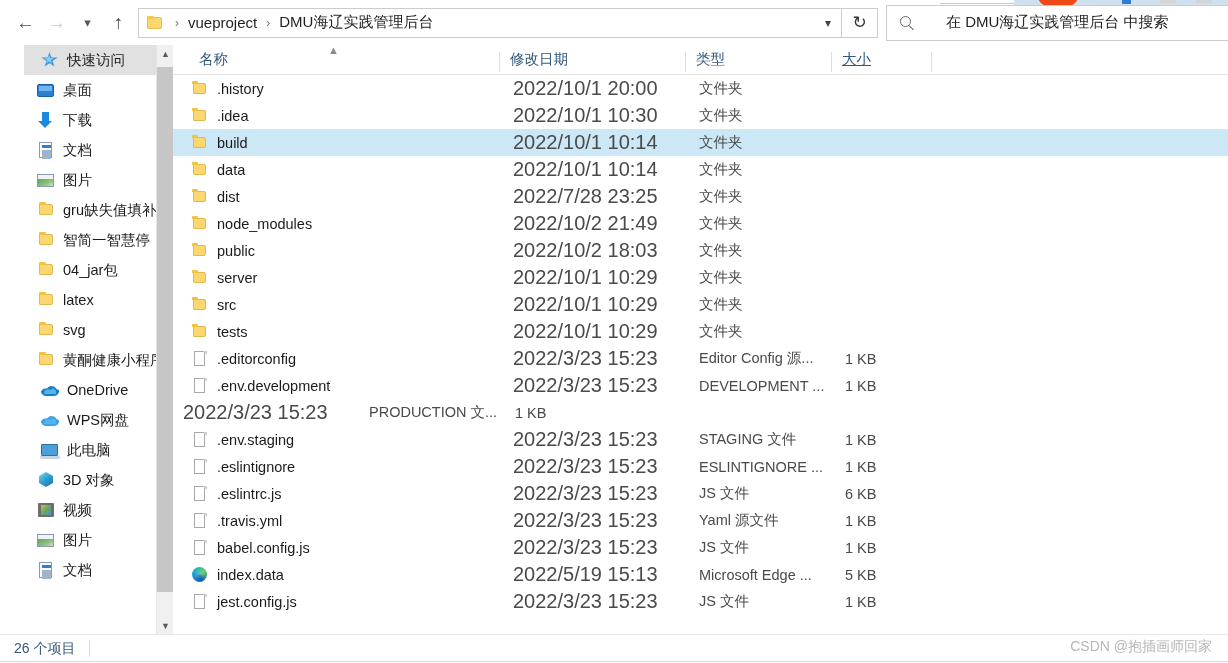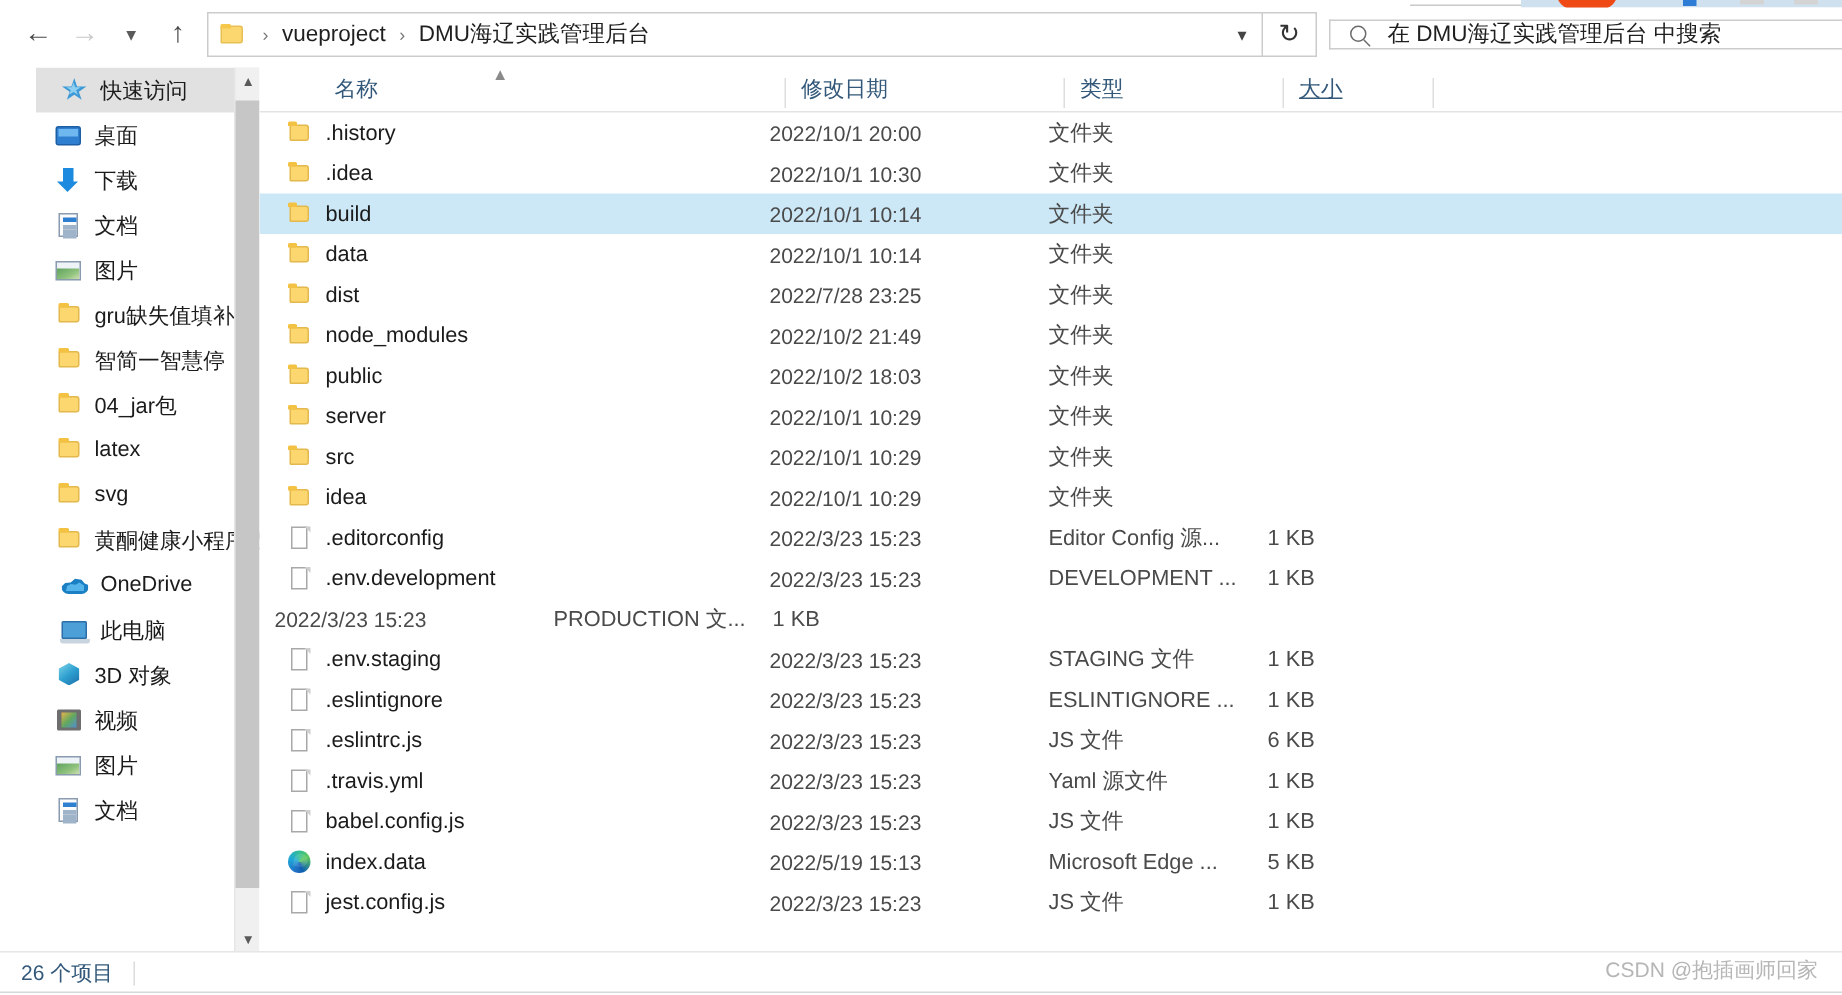--- a/index.html
+++ b/index.html
@@ -45,23 +45,23 @@
   .crumb { font-size:15px; color:#1f1f1f; white-space:nowrap; padding:0 2px; cursor:default; }
   .crumbsep { font-size:12px; color:#767676; padding:0 7px; user-select:none; }
   .pathbox .dropcaret { position:absolute; right:10px; top:50%; transform:translateY(-50%); font-size:12px; color:#444; }
 
   .refreshbtn {
     width:36px; height:30px; border:1px solid #cccccc; border-left:none;
     display:flex; align-items:center; justify-content:center; background:#fff;
     font-size:17px; color:#333;
   }
   .searchbox {
-    margin-left:8px; height:20px; width:auto; flex:1 1 auto; margin-right:0;
+    margin-left:8px; height:36px; width:auto; flex:1 1 auto; margin-right:0;
     border:1px solid #cccccc; border-right:none; background:#fff;
-    display:flex; align-items:flex-end; padding-left:12px; overflow:hidden;
+    display:flex; align-items:center; padding-left:12px; overflow:hidden;gap:21px;
   }
   .searchbox .mag { width:16px; height:16px; position:relative; margin-right:10px; flex:0 0 auto; }
   .searchbox .mag .ring { position:absolute; left:1px; top:1px; width:11px; height:11px; border:1.4px solid #6a6a6a; border-radius:50%; }
   .searchbox .mag .hdl { position:absolute; left:10px; top:10px; width:6px; height:1.4px; background:#6a6a6a; transform:rotate(45deg); transform-origin:left center; }
   .searchbox .sq { font-size:15px; color:#1f1f1f; white-space:nowrap; }
 
   
   .bodyarea { position:absolute; left:0; top:45px; width:1228px; height:589px; display:flex; }
 
   
@@ -113,29 +113,29 @@
   .sb-scroll .up { top:0; }
   .sb-scroll .dn { bottom:0; }
   .sb-scroll .thumb { position:absolute; left:0; top:22px; width:17px; height:525px; background:#c6c6c6; }
 
   
   .filepane { flex:1 1 auto; height:589px; position:relative; background:#fff; overflow:hidden; }
   .colhead { height:30px; display:flex; align-items:flex-end; border-bottom:1px solid #e3e3e3; position:relative; }
   .colhead .sortcaret { position:absolute; left:155px; top:-1px; font-size:11px; color:#8a8a8a; }
   .ch { font-size:14.5px; color:#33587a; padding-bottom:5px; position:relative; cursor:default; }
   .ch .divider { position:absolute; right:0; top:2px; width:1px; height:20px; background:#dedede; }
-  .ch-name { width:327px; padding-left:26px;margin-left:24px; }
+  .ch-name { width:327px; padding-left:26px; }
   .ch-date { width:186px; padding-left:10px; }
   .ch-type { width:146px; padding-left:10px; }
   .ch-size { width:100px; padding-left:10px;text-decoration:underline; }
 
   .row { height:27px; display:flex; align-items:center; cursor:default; }
   .row.sel { background:#cce8f6; }
   .c-name { width:330px; padding-left:18px; display:flex; align-items:center; font-size:14.5px; color:#1b1b1b; }
-  .c-date { width:186px; padding-left:10px; font-size:14px; color:#4a4a4a; }
+  .c-date { width:186px; padding-left:10px; font-size:20px; color:#4a4a4a; }
   .c-type { width:146px; padding-left:10px; font-size:14.5px; color:#4a4a4a; white-space:nowrap; overflow:hidden; }
   .c-size { width:100px; padding-left:10px; font-size:14.5px; color:#4a4a4a; }
 
   .ficon { width:17px; height:17px; margin-right:9px; flex:0 0 auto; position:relative; }
   .fi-folder .b { position:absolute; left:2px; top:3px; width:13px; height:11px; background:#fcd770; border:1px solid #e3b84d; border-radius:1px 2px 2px 1px; }
   .fi-folder .t { position:absolute; left:1px; top:1px; width:6px; height:3px; background:#f3c243; border-radius:1px 1px 0 0; }
   .fi-file .p { position:absolute; left:3px; top:1px; width:11px; height:15px; background:#ffffff; border:1px solid #a8a8a8; }
   .fi-file .corner { position:absolute; right:1px; top:1px; width:0; height:0; border-left:4px solid transparent; border-top:4px solid #cfcfcf; }
   .fi-edge .sw { position:absolute; left:1px; top:1px; width:15px; height:15px; border-radius:50%;
     background:conic-gradient(from 200deg, #1f6fc4 0deg, #1fa9d8 90deg, #36c08a 170deg, #5ec95e 220deg, #0f5fb0 320deg, #1f6fc4 360deg); }
@@ -307,20 +307,26 @@
           <span class="lbl">黄酮健康小程序数</span>
         </div>
         <div class="navitem lvl0">
           <span class="ico">
             <i class="ic-cloud"></i>
           </span>
           <span class="lbl">OneDrive</span>
         </div>
         <div class="navitem lvl0">
           <span class="ico">
+            <i class="ic-cloud wps"></i>
+          </span>
+          <span class="lbl">WPS网盘</span>
+        </div>
+        <div class="navitem lvl0">
+          <span class="ico">
             <i class="ic-pc"></i>
           </span>
           <span class="lbl">此电脑</span>
         </div>
         <div class="navitem lvl1">
           <span class="ico">
             <i class="ic-3d"></i>
           </span>
           <span class="lbl">3D 对象</span>
         </div>
@@ -482,21 +488,21 @@
           <div class="c-date">2022/10/1 10:29</div>
           <div class="c-type">文件夹</div>
           <div class="c-size"></div>
         </div>
         <div class="row">
           <div class="c-name">
             <span class="ficon fi-folder">
               <i class="b"></i>
               <i class="t"></i>
             </span>
-            <span>idea</span>
+            <span>tests</span>
           </div>
           <div class="c-date">2022/10/1 10:29</div>
           <div class="c-type">文件夹</div>
           <div class="c-size"></div>
         </div>
         <div class="row">
           <div class="c-name">
             <span class="ficon fi-file">
               <i class="p"></i>
               <i class="corner"></i>

